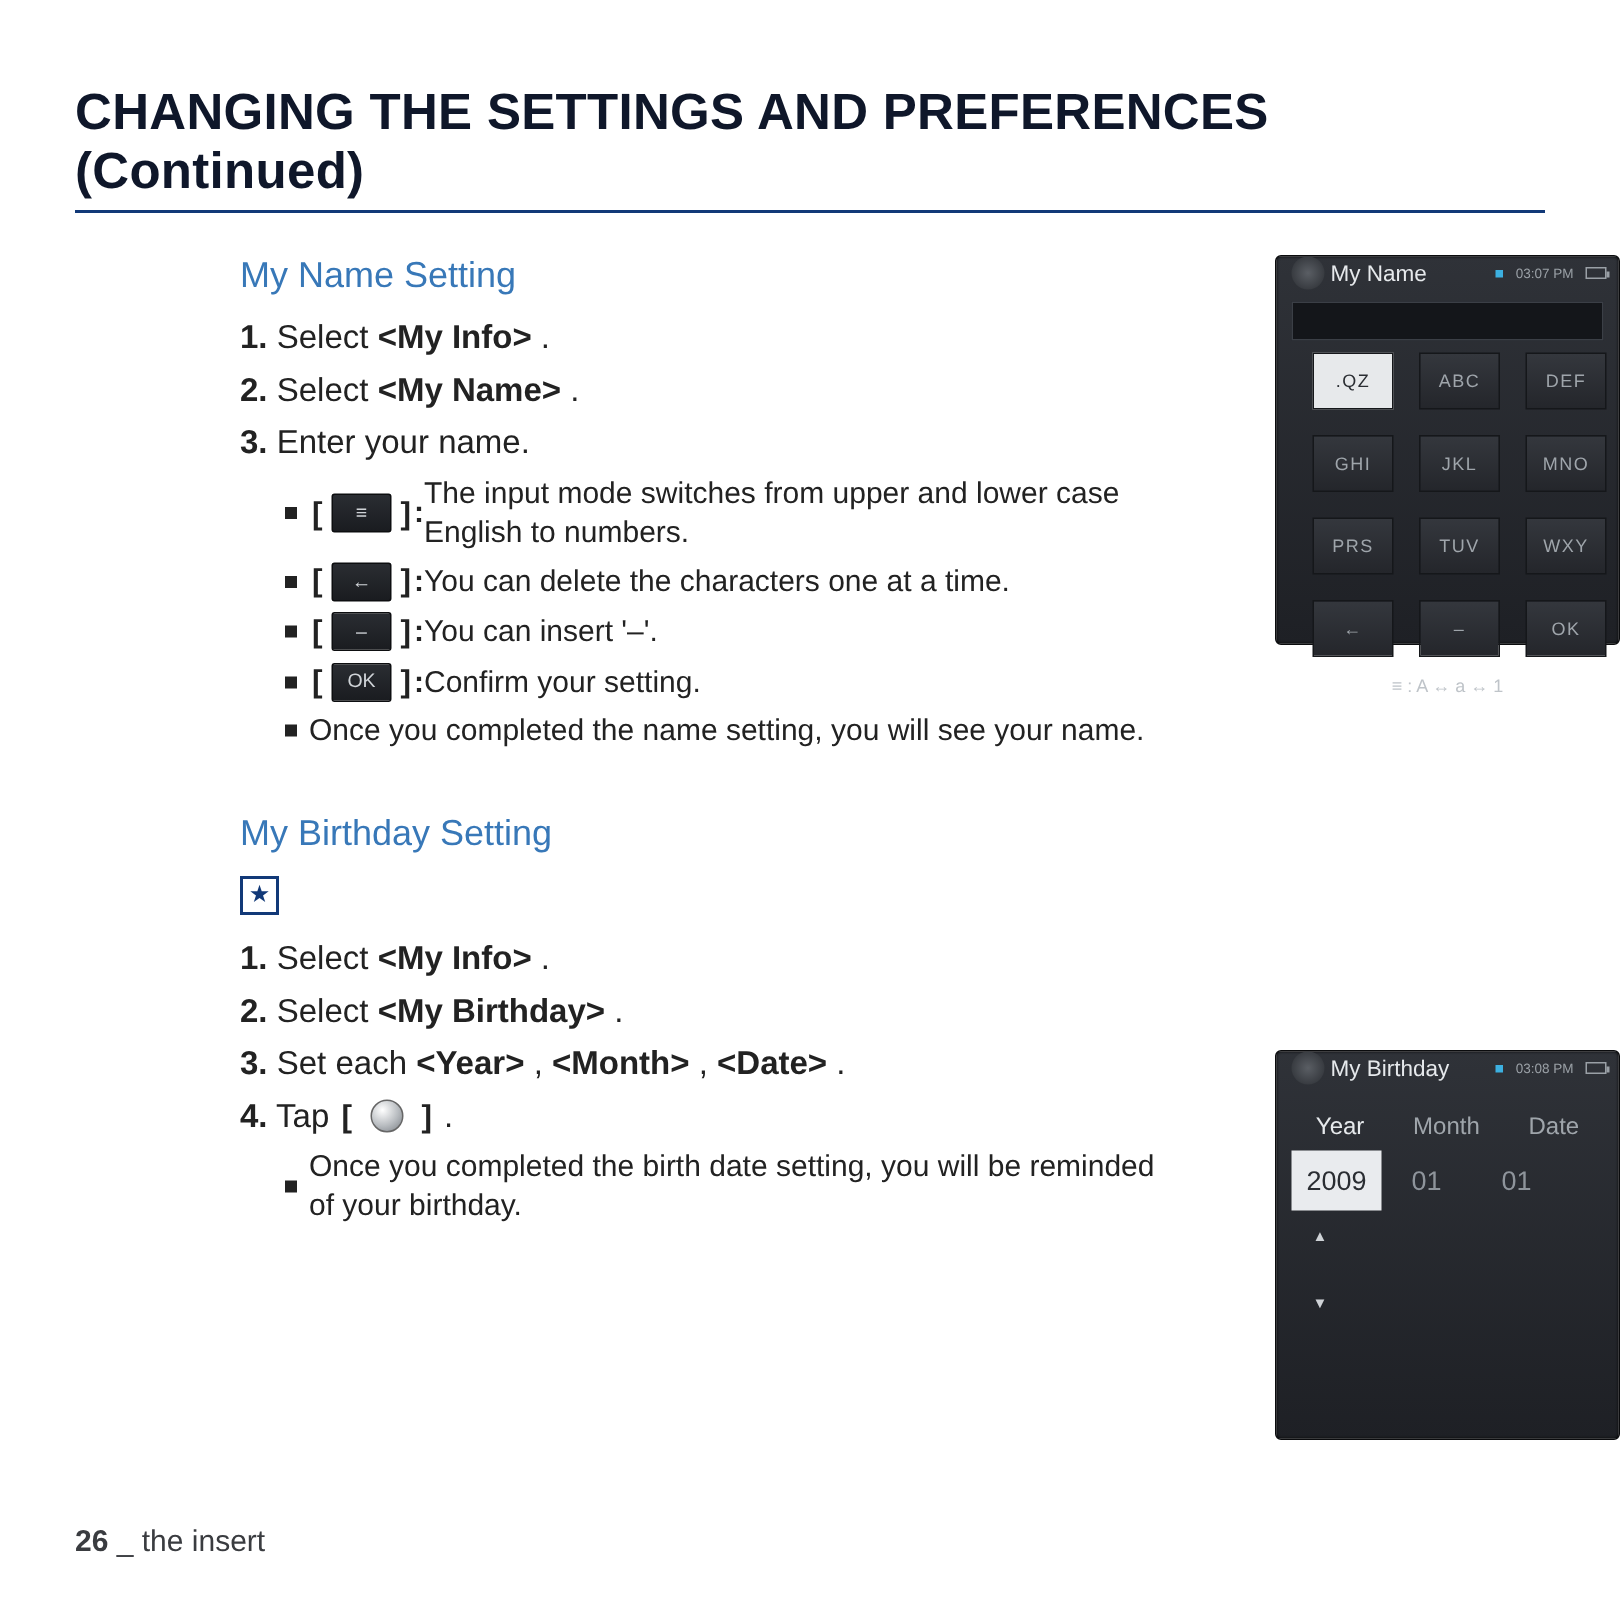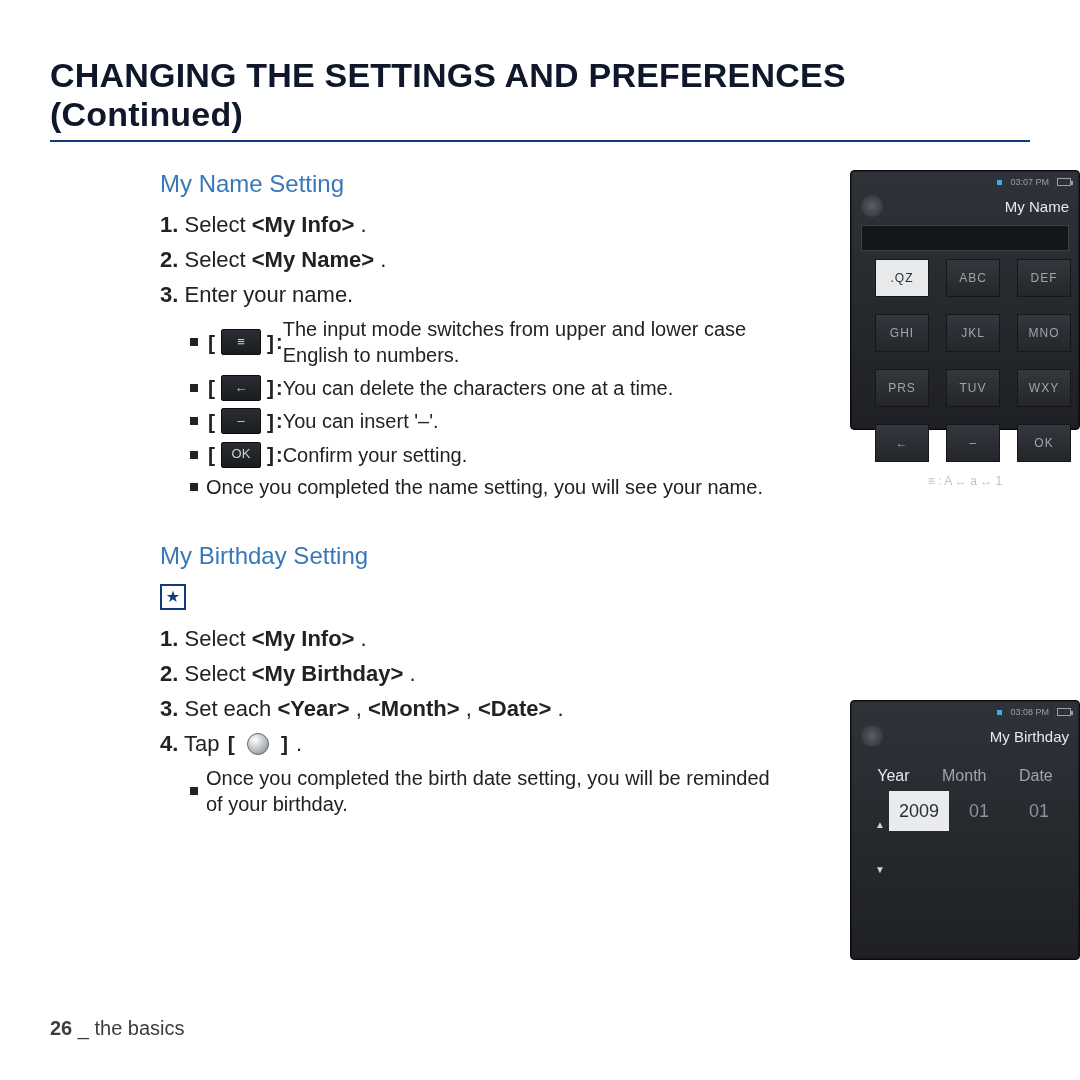--- a/index.html
+++ b/index.html
@@ -83,21 +83,21 @@
   }
   .star-badge .star { color:#123978; font-size:16px; }
   .phone {
     position:absolute; width:230px; background:linear-gradient(#2f3238,#1e2025);
     border:1px solid #0a0b0d; border-radius:4px; color:#cfd3d7; font-size:14px;
     box-shadow: 0 0 2px #000 inset;
   }
   .phone1 { top: 0px; right: -50px; height: 260px; }
   .phone2 { top: 530px; right: -50px; height: 260px; }
   .phone-header {
-    display:flex; align-items:center; gap:24px; padding:24px 10px 4px 10px;justify-content:space-between;
+    display:flex; align-items:center; gap:4px; padding:0 10px 4px 10px;
   }
   .phone-header .gear {
     width:22px; height:22px; border-radius:50%; background:radial-gradient(#5a5e64,#2a2d32);
     position:relative; flex-shrink:0;
   }
   .phone-header .title { color:#e6e9ec; font-size:15px; }
   .phone-status {
     position:absolute; top:6px; right:8px; font-size:9px; color:#9aa0a6;
     display:flex; align-items:center; gap:8px;
   }
@@ -121,21 +121,21 @@
   .mode-row {
     margin: 4px 10px 8px 10px; font-size:12px; color:#bfc4c9;
     display:flex; justify-content:center; gap:6px; align-items:center;
   }
   .bd-tabs {
     display:flex; justify-content:space-around; color:#9fa5ab; font-size:16px;
     margin: 16px 10px 6px 10px;
   }
   .bd-tabs .active { color:#e6e9ec; }
   .bd-vals {
-    display:flex; justify-content:flex-end; align-items:center;
+    display:flex; justify-content:flex-start; align-items:center;
     margin: 0 10px;
   }
   .bd-val {
     width:60px; height:40px; background:#e9ebee; color:#2a2d32;
     display:flex; align-items:center; justify-content:center; font-size:18px;
   }
   .bd-val.dim { background:transparent; color:#8e949b; }
   .bd-arrows {
     display:flex; flex-direction:column; align-items:center; gap:34px;
     position:absolute; left:24px; top:118px; color:#cfd3d7; font-size:10px;
@@ -313,14 +313,14 @@
       <div class="bd-val dim">01</div>
       <div class="bd-val dim">01</div>
     </div>
   </div>
 
 </div>
 
 <div class="footer">
   <span class="pg">26</span>
   <span> _ </span>
-  <span>the basics</span>
+  <span>the insert</span>
 </div>
 
 </body></html>

